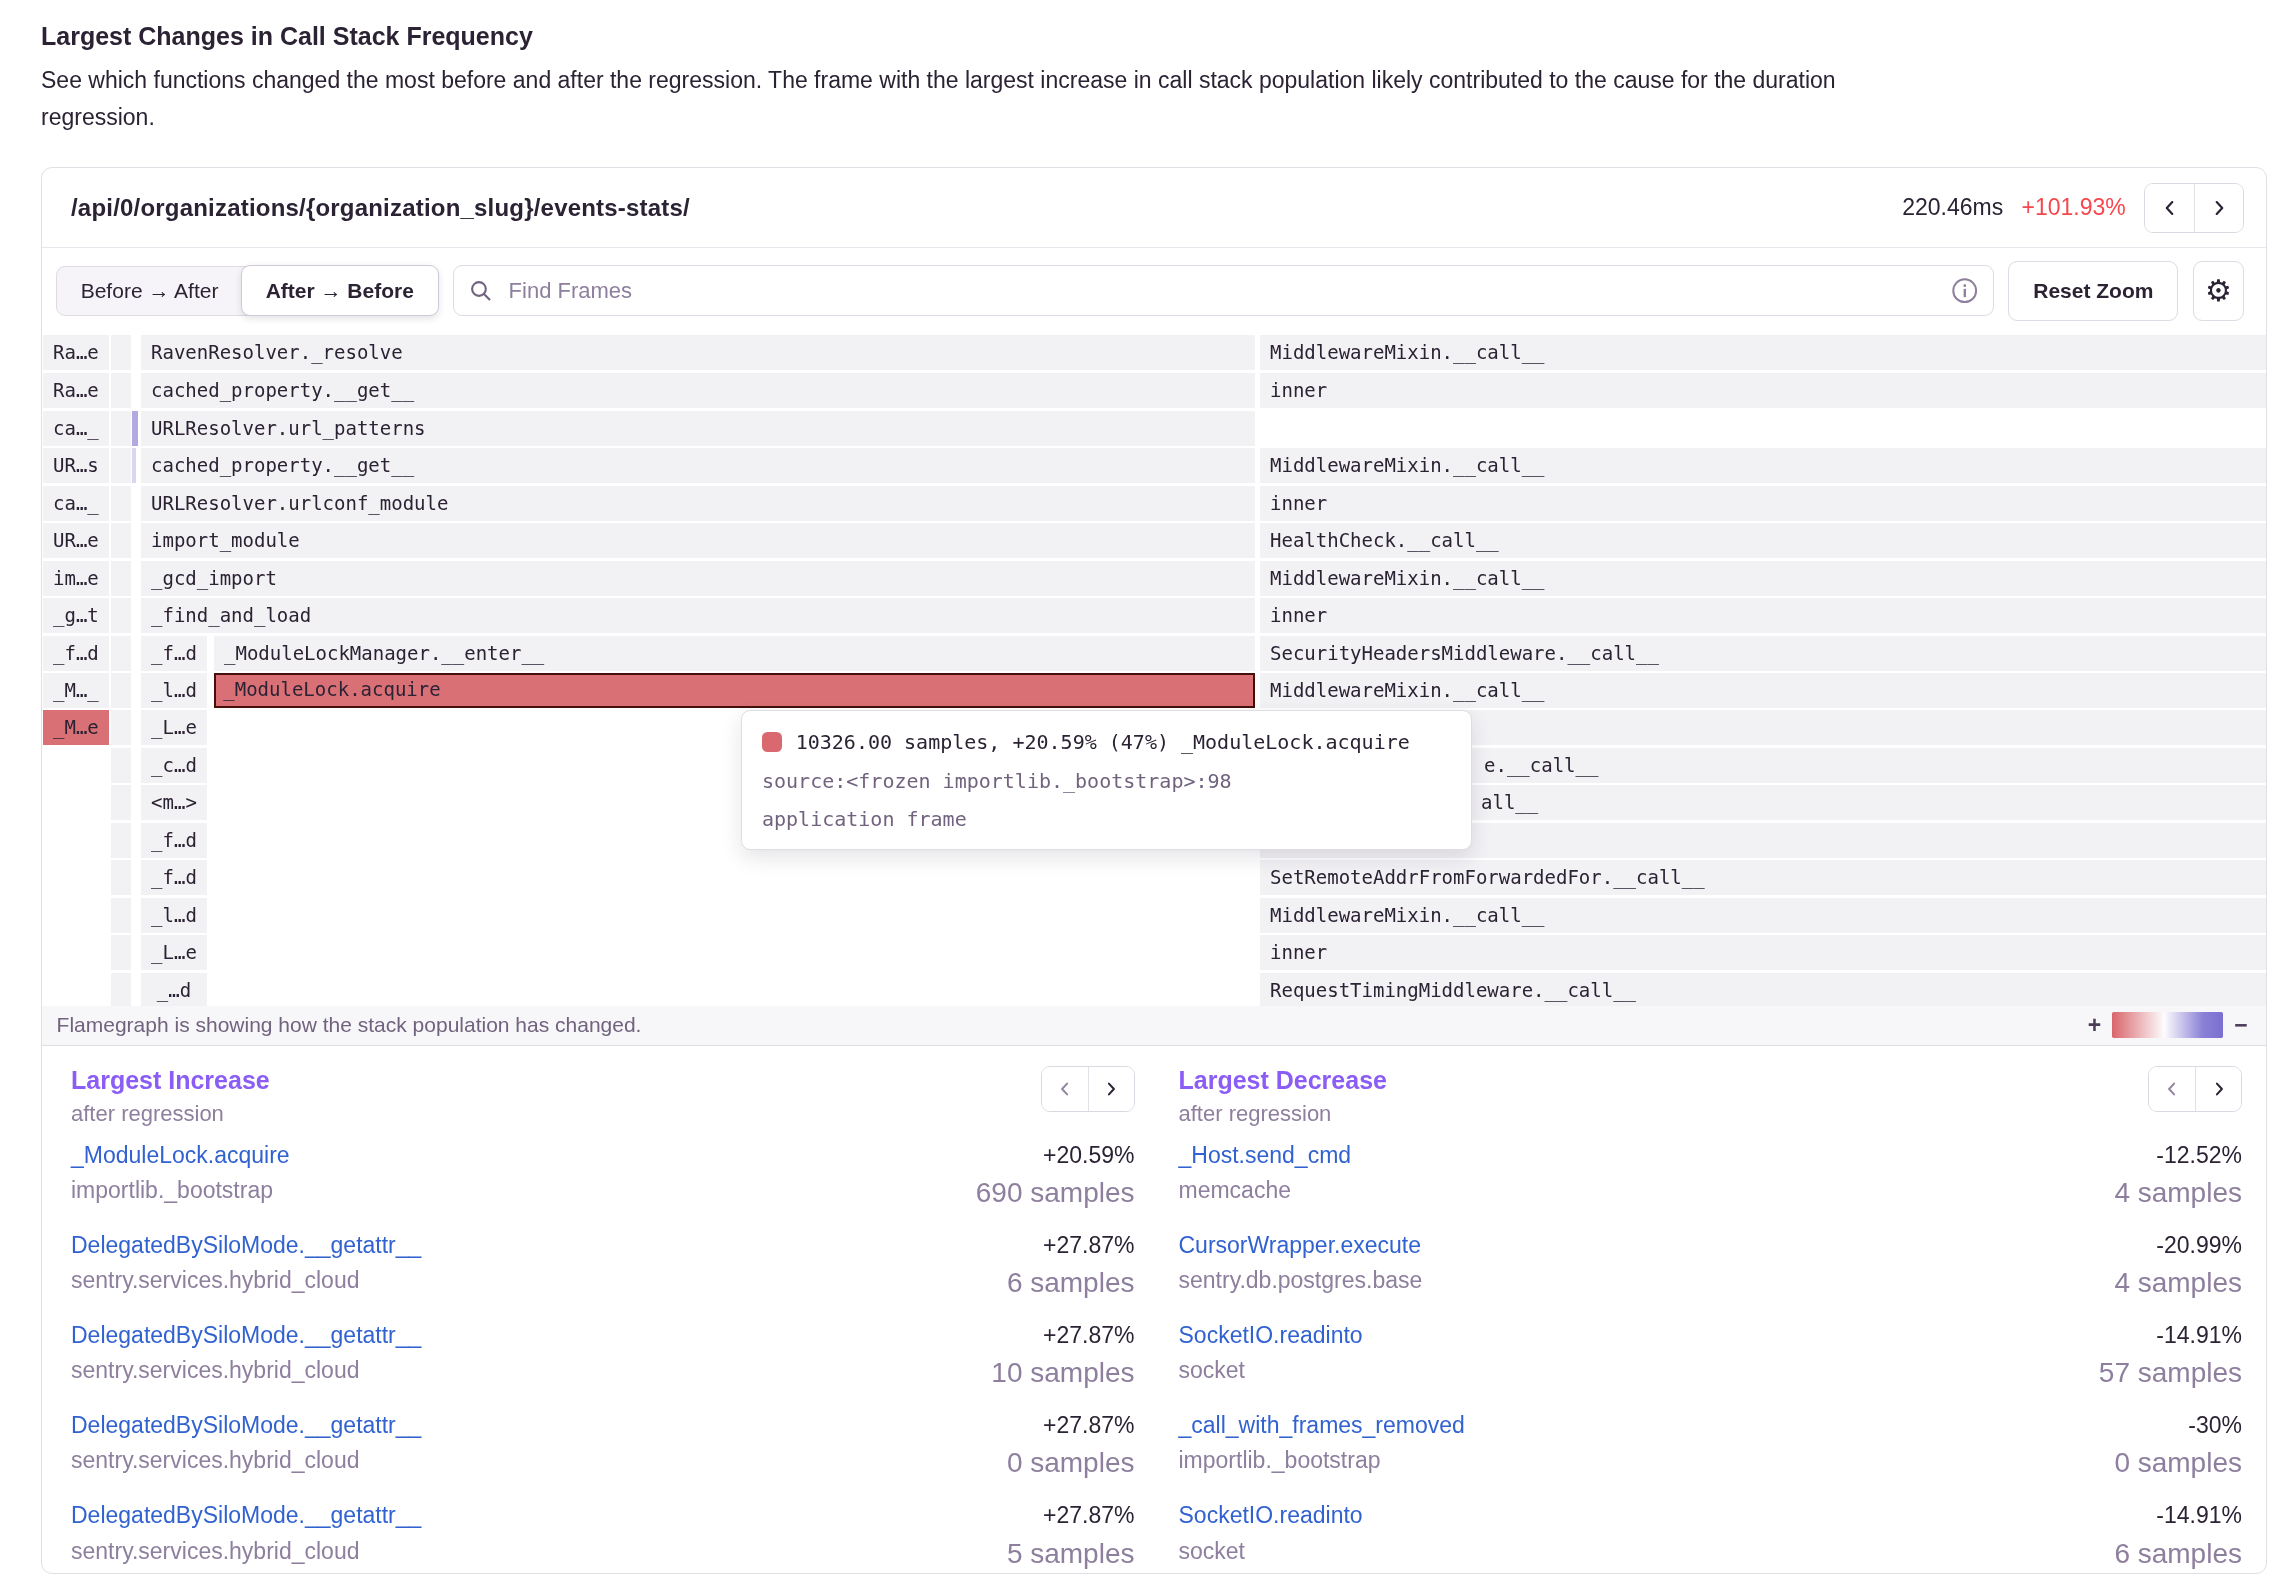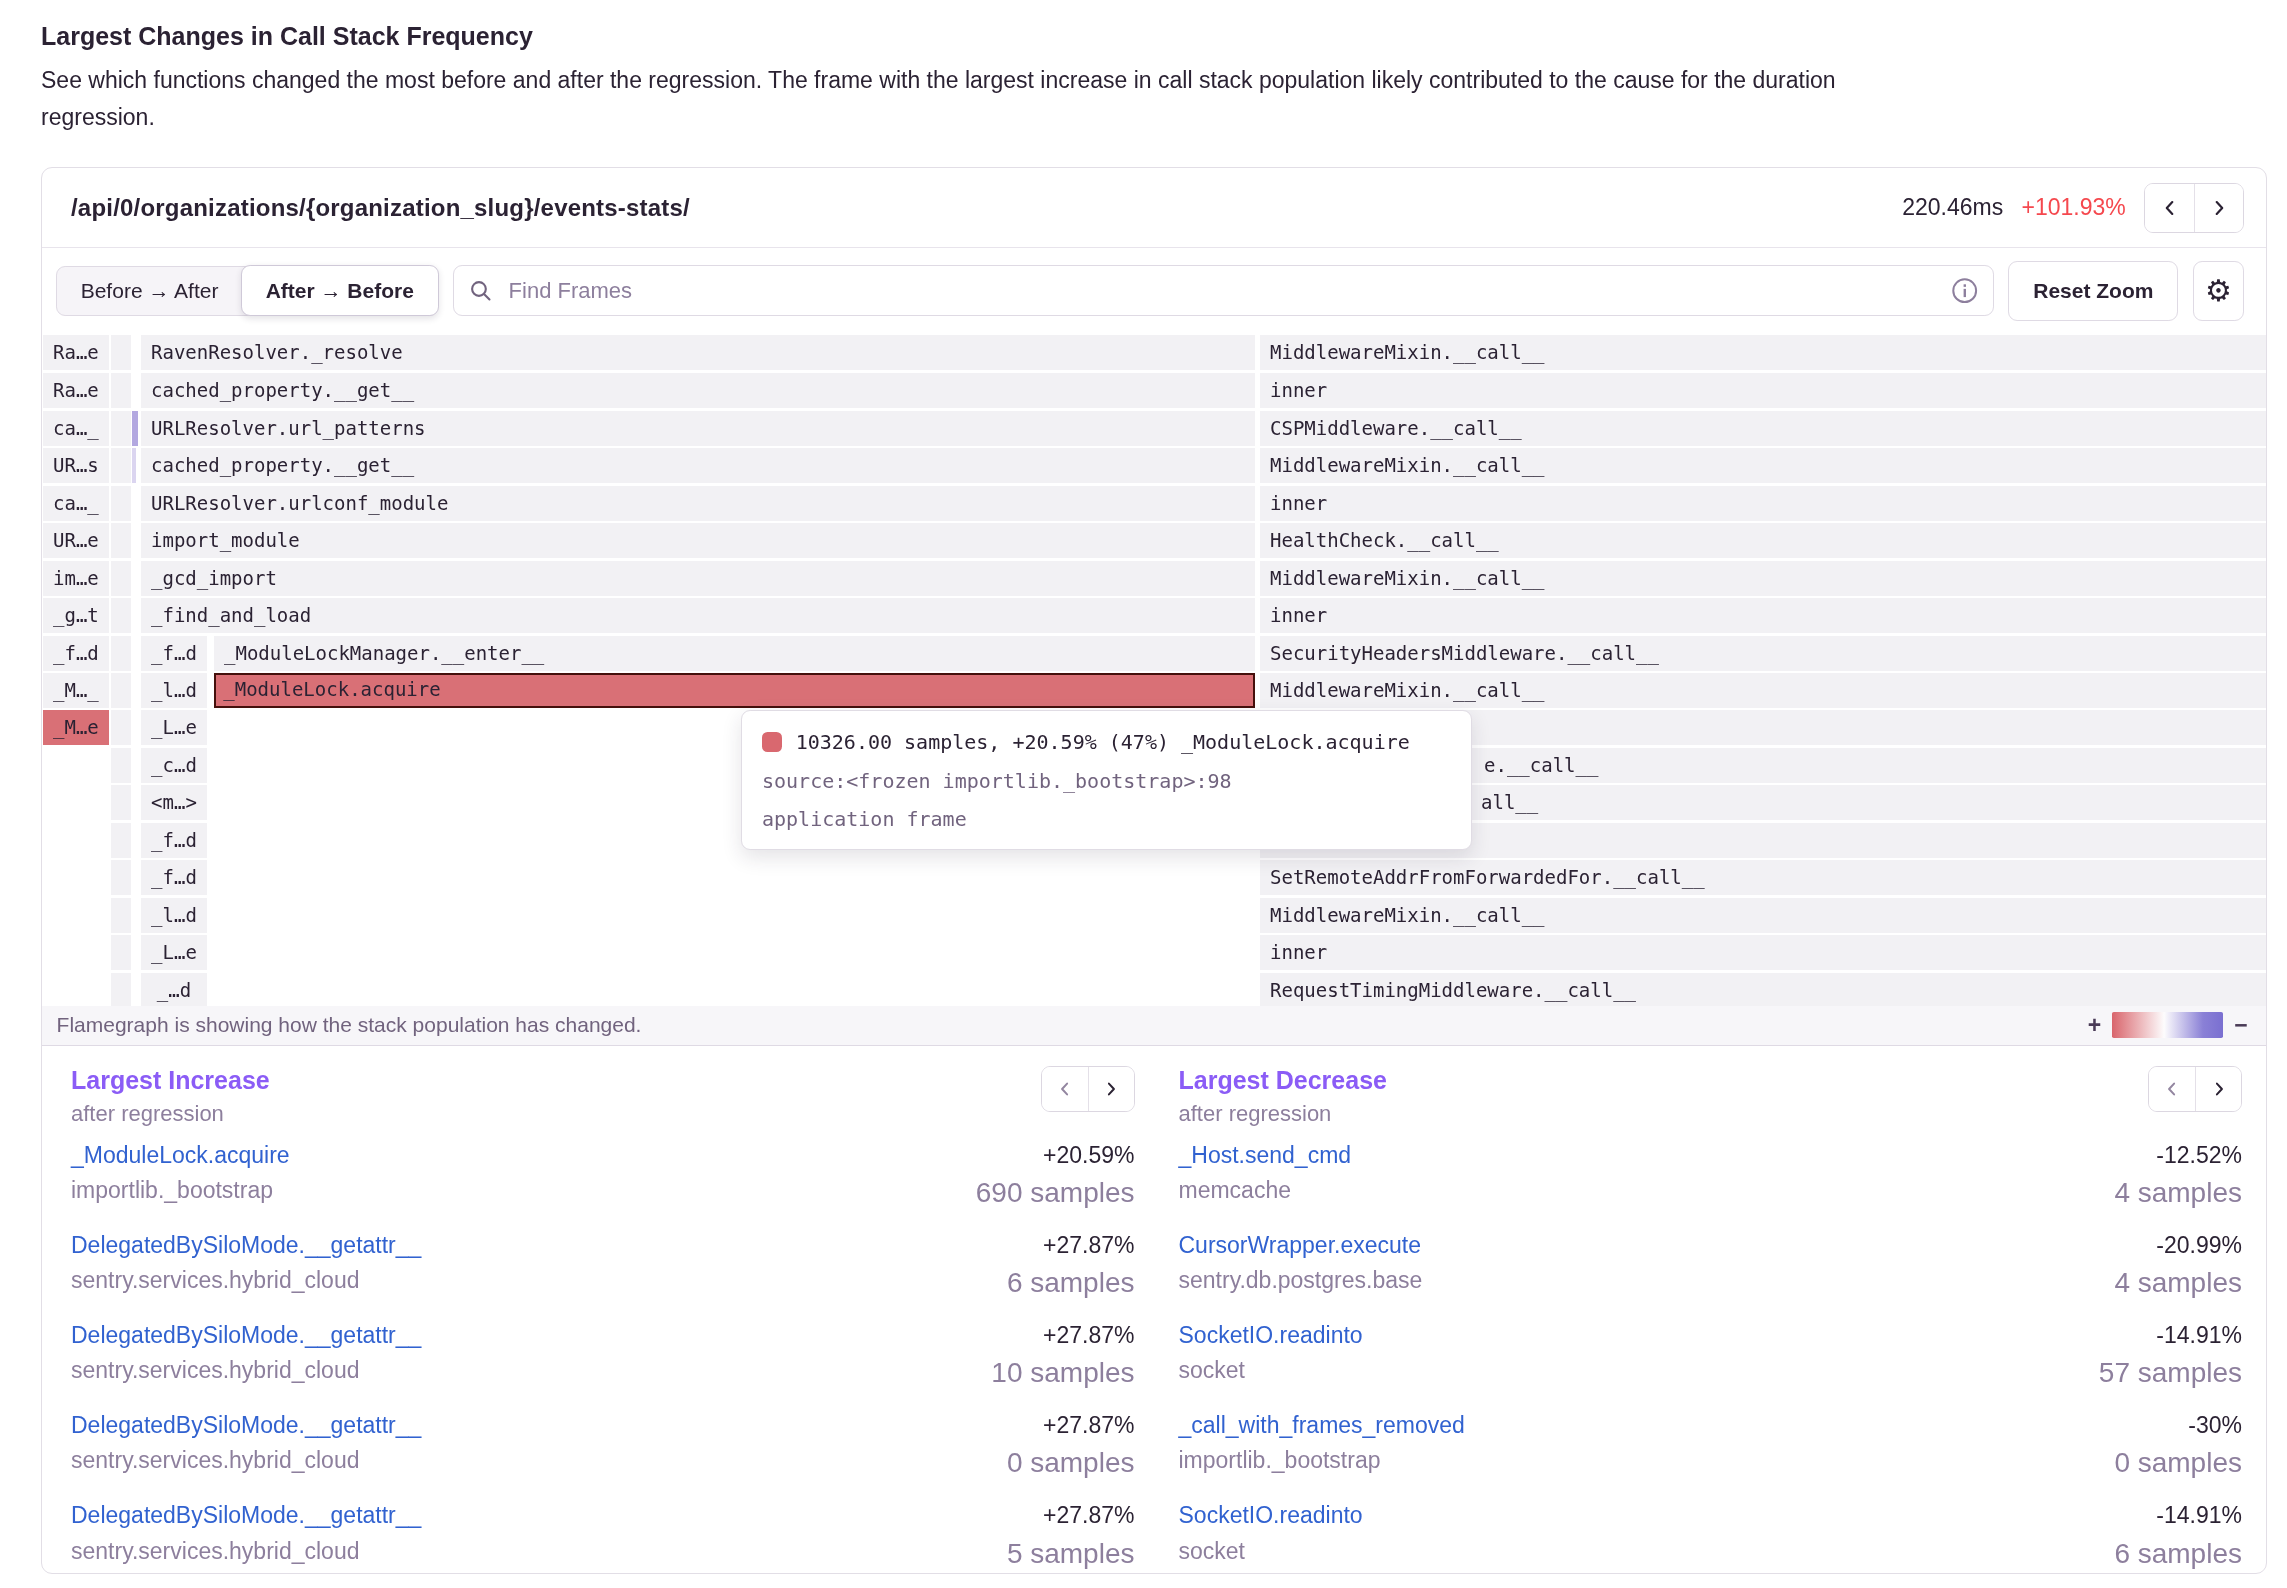--- a/index.html
+++ b/index.html
@@ -160,21 +160,20 @@
         <div class="cell mid" style="top: 1.8px;">RavenResolver._resolve</div>
         <div class="cell rightf" style="top: 1.8px;">MiddlewareMixin.__call__</div>
         <div class="cell c1" style="top: 39px;">Ra…e</div>
         <div class="cell thin" style="top: 39px;"></div>
         <div class="cell mid" style="top: 39px;">cached_property.__get__</div>
         <div class="cell rightf" style="top: 39px;">inner</div>
         <div class="cell c1" style="top: 77px;">ca…_</div>
         <div class="cell thin" style="top: 77px;"></div>
         <div class="cell sliver" style="top: 77px;"></div>
         <div class="cell mid" style="top: 77px;">URLResolver.url_patterns</div>
-        <div class="cell rightf" style="top: 77px;">CSPMiddleware.__call__</div>
         <div class="cell c1" style="top: 114px; text-align: center;">UR…s</div>
         <div class="cell thin" style="top: 114px;"></div>
         <div class="cell sliver light" style="top: 114px;"></div>
         <div class="cell mid" style="top: 114px;">cached_property.__get__</div>
         <div class="cell rightf" style="top: 114px;">MiddlewareMixin.__call__</div>
         <div class="cell c1" style="top: 152px;">ca…_</div>
         <div class="cell thin" style="top: 152px;"></div>
         <div class="cell mid" style="top: 152px;">URLResolver.urlconf_module</div>
         <div class="cell rightf" style="top: 152px;">inner</div>
         <div class="cell c1" style="top: 189px;">UR…e</div>

